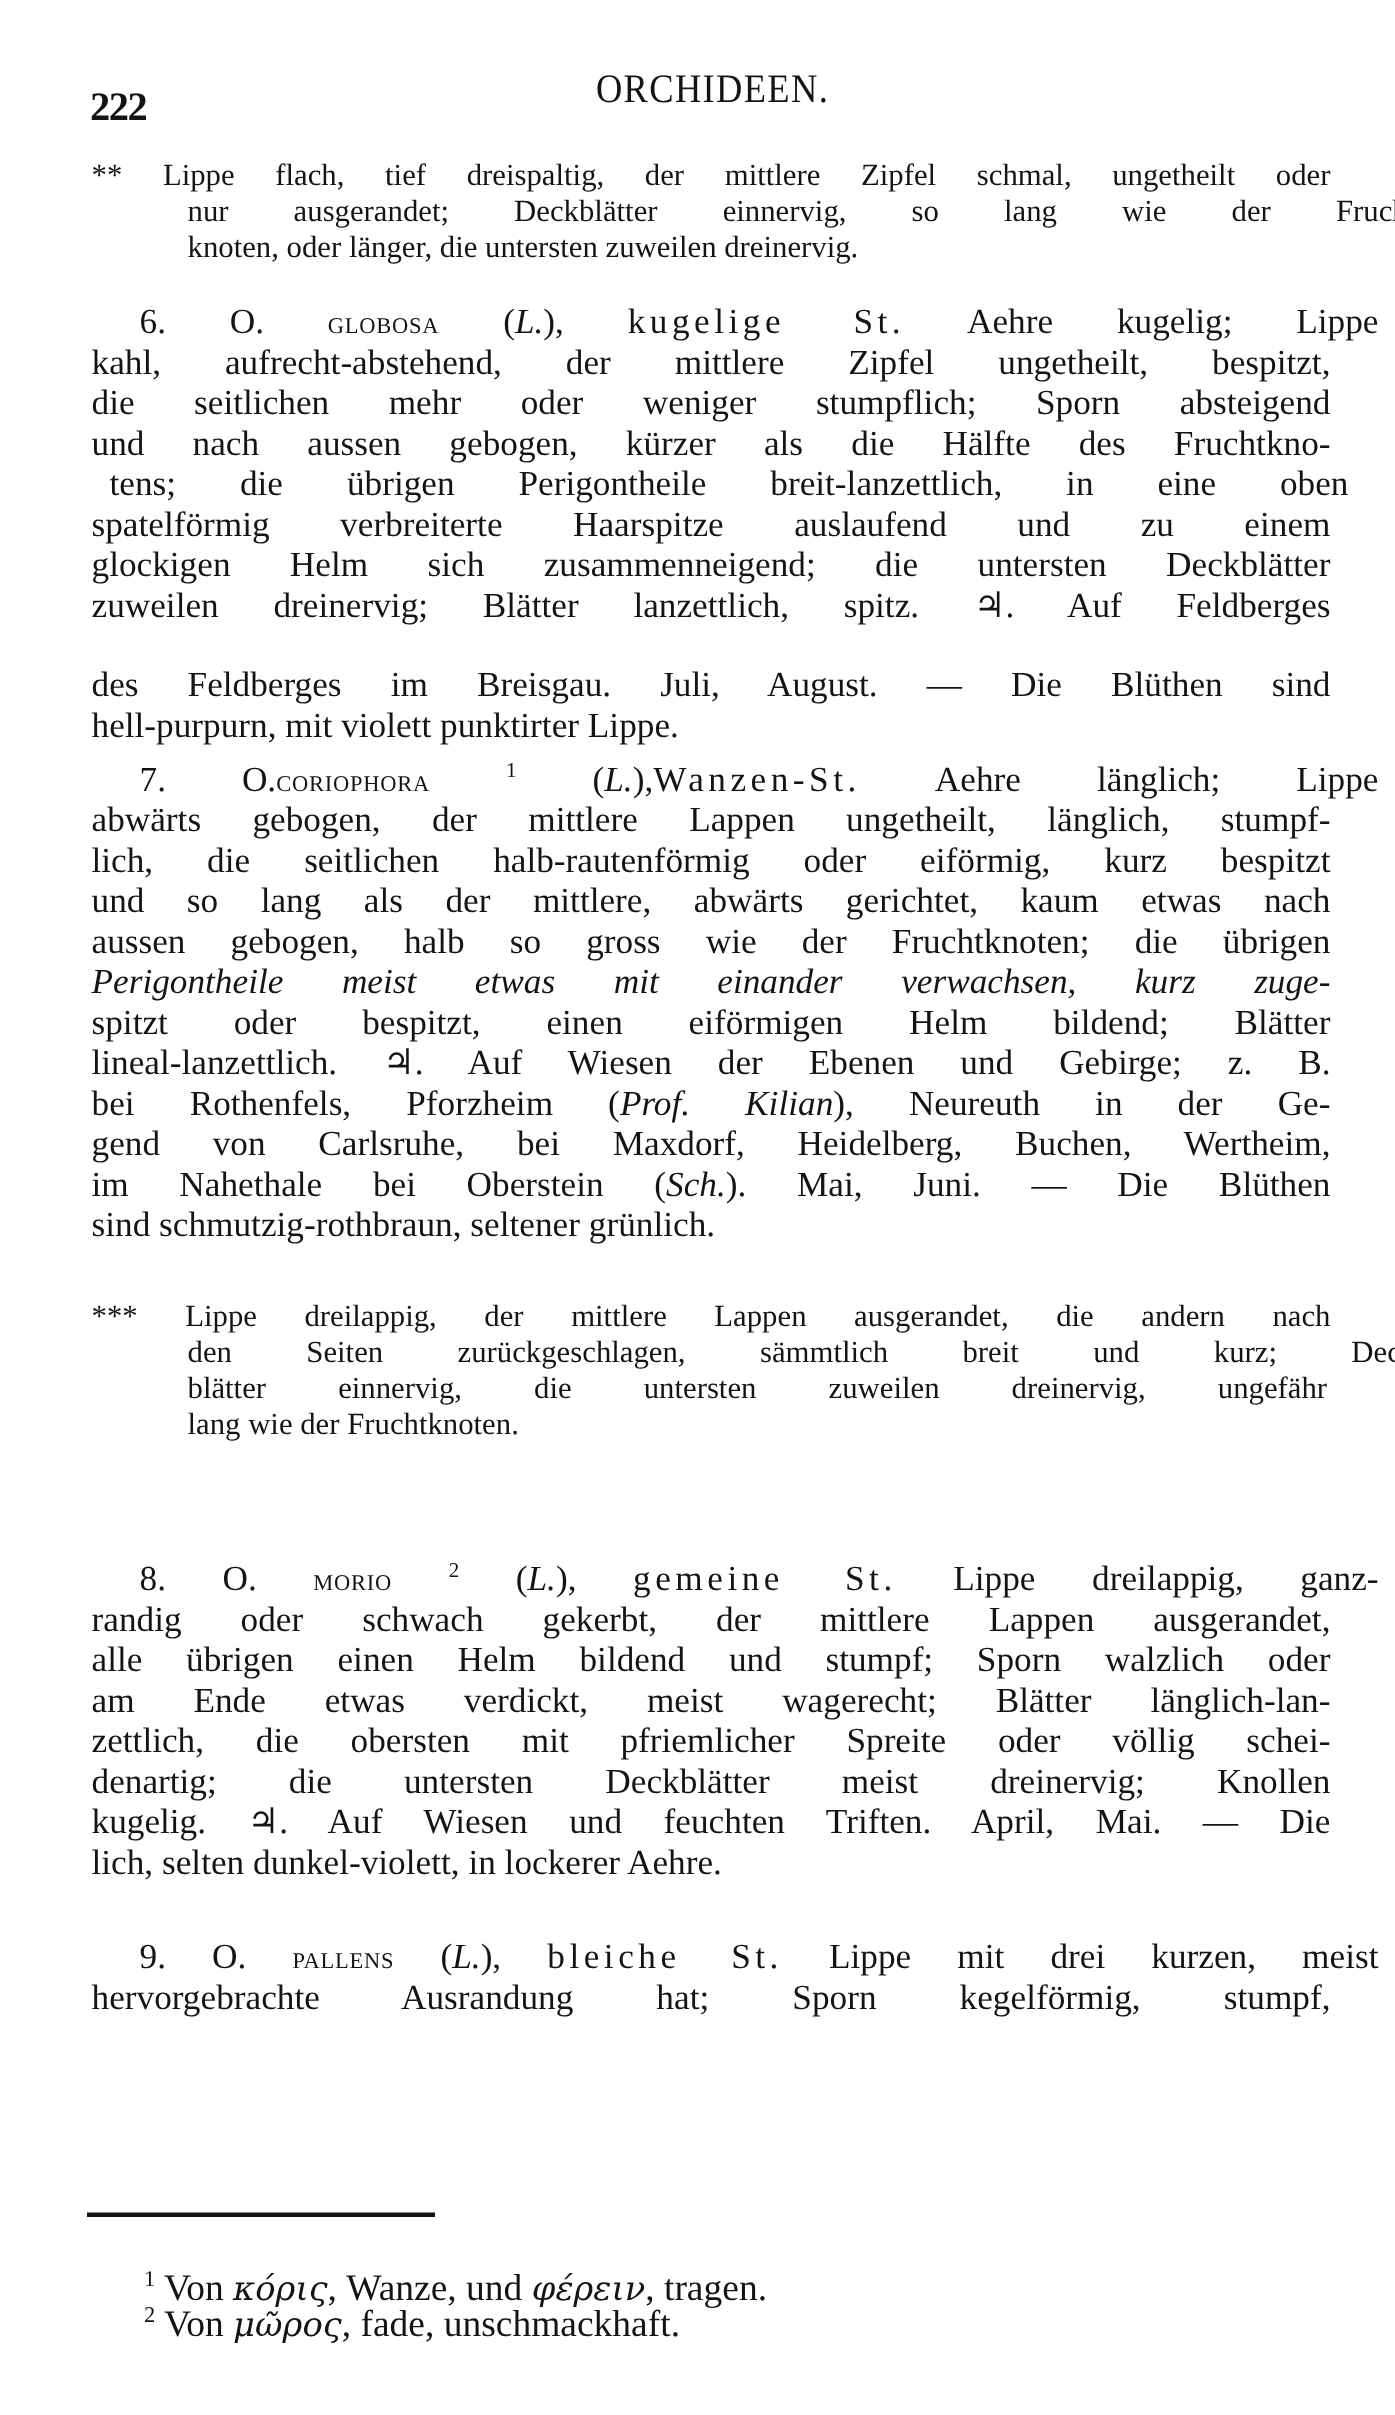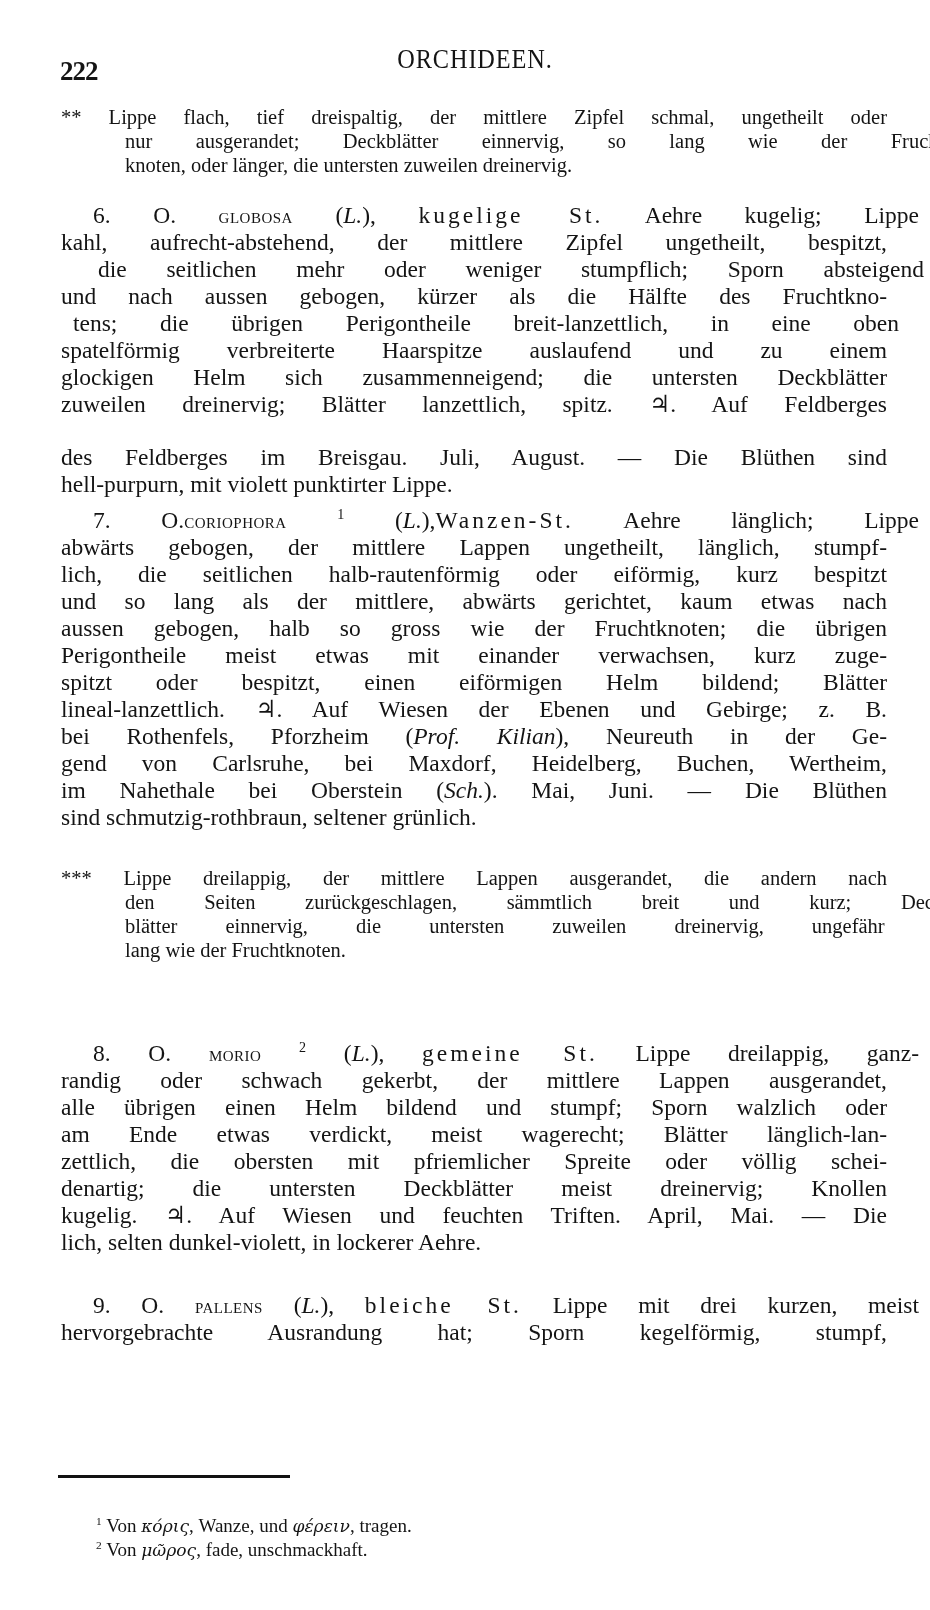--- a/index.html
+++ b/index.html
@@ -21,21 +21,21 @@
     .line.last { text-align-last: left; }
     .note .line { font-size: 20.5px; height: 24px; line-height: 24px; }
     .indent1 { padding-left: 32px; }
     .indent-note { padding-left: 64px; }
     .sc { font-variant: small-caps; font-size: 0.92em; letter-spacing: 0.5px; }
     .sp { letter-spacing: 3px; }
     .sup { font-size: 0.6em; vertical-align: super; line-height: 0; }
     .it { font-style: italic; }
     .rule { position: absolute; left: 58px; top: 1475px; width: 232px; height: 3px; background: #111; }
     .footnotes { position: absolute; left: 96px; top: 1514px; width: 600px; }
-    .fn { display: block; font-size: 19px; line-height: 24px; height: 24px; white-space: nowrap; }
+    .fn { display: block; font-size: 25px; line-height: 24px; height: 24px; white-space: nowrap; }
     .fn .sup { font-size: 0.6em; }
     .greek { font-style: italic; font-family: "DejaVu Serif", serif; font-size: 0.9em; }
   </style>
 </head>
 <body>
 
 <div class="page">
 
   <div class="header">
     <span class="page-number">222</span>
@@ -44,37 +44,37 @@
 
   <div class="block note" style="top:105px;">
     <span class="line" style="display: block; width: 826px;"><span>**</span> <span>Lippe flach, tief dreispaltig, der mittlere Zipfel schmal, ungetheilt oder</span></span>
     <span class="line indent-note" style="display: block; width: 826px;">nur ausgerandet; Deckblätter einnervig, so lang wie der Frucht-</span>
     <span class="line indent-note last" style="display: block; width: 826px;">knoten, oder länger, die untersten zuweilen dreinervig.</span>
   </div>
 
   <div class="block" style="top:202px;">
     <span class="line indent1" style="display: block; width: 826px;"><span>6. O.</span> <span class="sc">globosa</span> (<span class="it">L.</span>), <span class="sp">kugelige St.</span> <span>Aehre kugelig; Lippe</span></span>
     <span class="line" style="display: block; width: 826px;">kahl, aufrecht-abstehend, der mittlere Zipfel ungetheilt, bespitzt,</span>
-    <span class="line" style="display: block; width: 826px; margin-left: 37px;">die seitlichen mehr oder weniger stumpflich; Sporn absteigend</span>
+    <span class="line" style="display: block; width: 826px;">die seitlichen mehr oder weniger stumpflich; Sporn absteigend</span>
     <span class="line" style="display: block; width: 826px;">und nach aussen gebogen, kürzer als die Hälfte des Fruchtkno-</span>
     <span class="line" style="display: block; width: 826px; margin-left: 12px;">tens; die übrigen Perigontheile breit-lanzettlich, in eine oben</span>
     <span class="line" style="display: block; width: 826px;">spatelförmig verbreiterte Haarspitze auslaufend und zu einem</span>
     <span class="line" style="display: block; width: 826px;">glockigen Helm sich zusammenneigend; die untersten Deckblätter</span>
     <span class="line" style="display: block; width: 826px;">zuweilen dreinervig; Blätter lanzettlich, spitz. ♃. Auf Feldberges</span>
     <span class="line" style="display: block; width: 826px; margin-top: 26px;">des Feldberges im Breisgau. Juli, August. — Die Blüthen sind</span>
     <span class="line last" style="display: block; width: 826px;">hell-purpurn, mit violett punktirter Lippe.</span>
   </div>
 
   <div class="block" style="top:507px;">
     <span class="line indent1" style="display: block; width: 826px;"><span>7. O.</span><span class="sc">coriophora</span> <span class="sup">1</span> (<span class="it">L.</span>),<span class="sp">Wanzen-St.</span> <span>Aehre länglich; Lippe</span></span>
     <span class="line" style="display: block; width: 826px;">abwärts gebogen, der mittlere Lappen ungetheilt, länglich, stumpf-</span>
     <span class="line" style="display: block; width: 826px;">lich, die seitlichen halb-rautenförmig oder eiförmig, kurz bespitzt</span>
     <span class="line" style="display: block; width: 826px;">und so lang als der mittlere, abwärts gerichtet, kaum etwas nach</span>
     <span class="line" style="display: block; width: 826px;">aussen gebogen, halb so gross wie der Fruchtknoten; die übrigen</span>
-    <span class="line" style="display: block; width: 826px;">Perigontheile meist etwas mit einander verwachsen, kurz zuge-</span>
+    <span class="line" style="display: block; width: 826px; font-style: italic;">Perigontheile meist etwas mit einander verwachsen, kurz zuge-</span>
     <span class="line" style="display: block; width: 826px;">spitzt oder bespitzt, einen eiförmigen Helm bildend; Blätter</span>
     <span class="line" style="display: block; width: 826px;">lineal-lanzettlich. ♃. Auf Wiesen der Ebenen und Gebirge; z. B.</span>
     <span class="line" style="display: block; width: 826px;"><span>bei Rothenfels, Pforzheim (</span><span class="it">Prof. Kilian</span><span>), Neureuth in der Ge-</span></span>
     <span class="line" style="display: block; width: 826px;">gend von Carlsruhe, bei Maxdorf, Heidelberg, Buchen, Wertheim,</span>
     <span class="line" style="display: block; width: 826px;"><span>im Nahethale bei Oberstein (</span><span class="it">Sch.</span><span>). Mai, Juni. — Die Blüthen</span></span>
     <span class="line last" style="display: block; width: 826px;">sind schmutzig-rothbraun, seltener grünlich.</span>
   </div>
 
   <div class="block note" style="top:866px;">
     <span class="line" style="display: block; width: 826px;"><span>***</span> <span>Lippe dreilappig, der mittlere Lappen ausgerandet, die andern nach</span></span>

